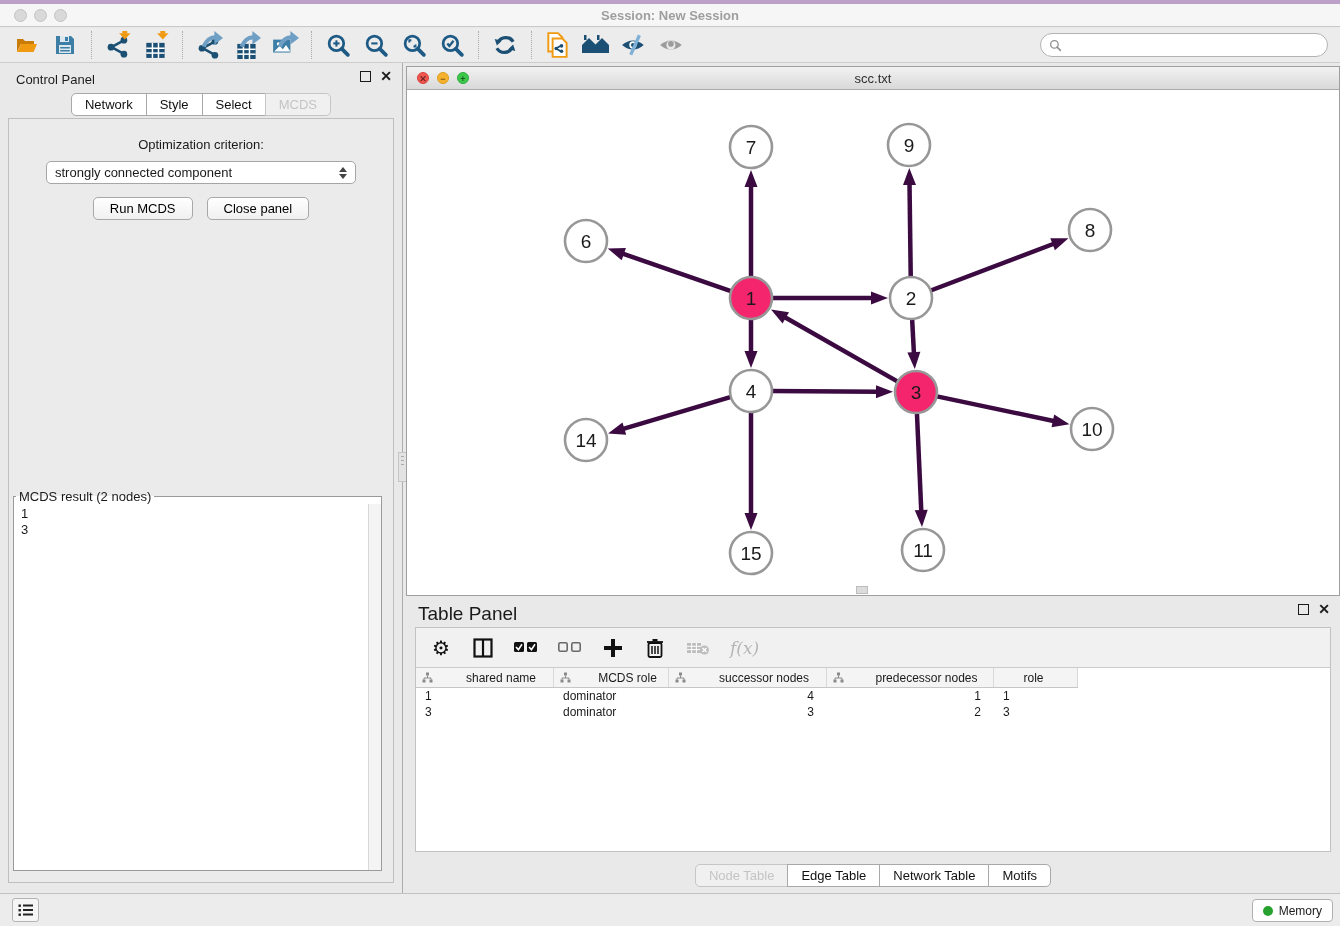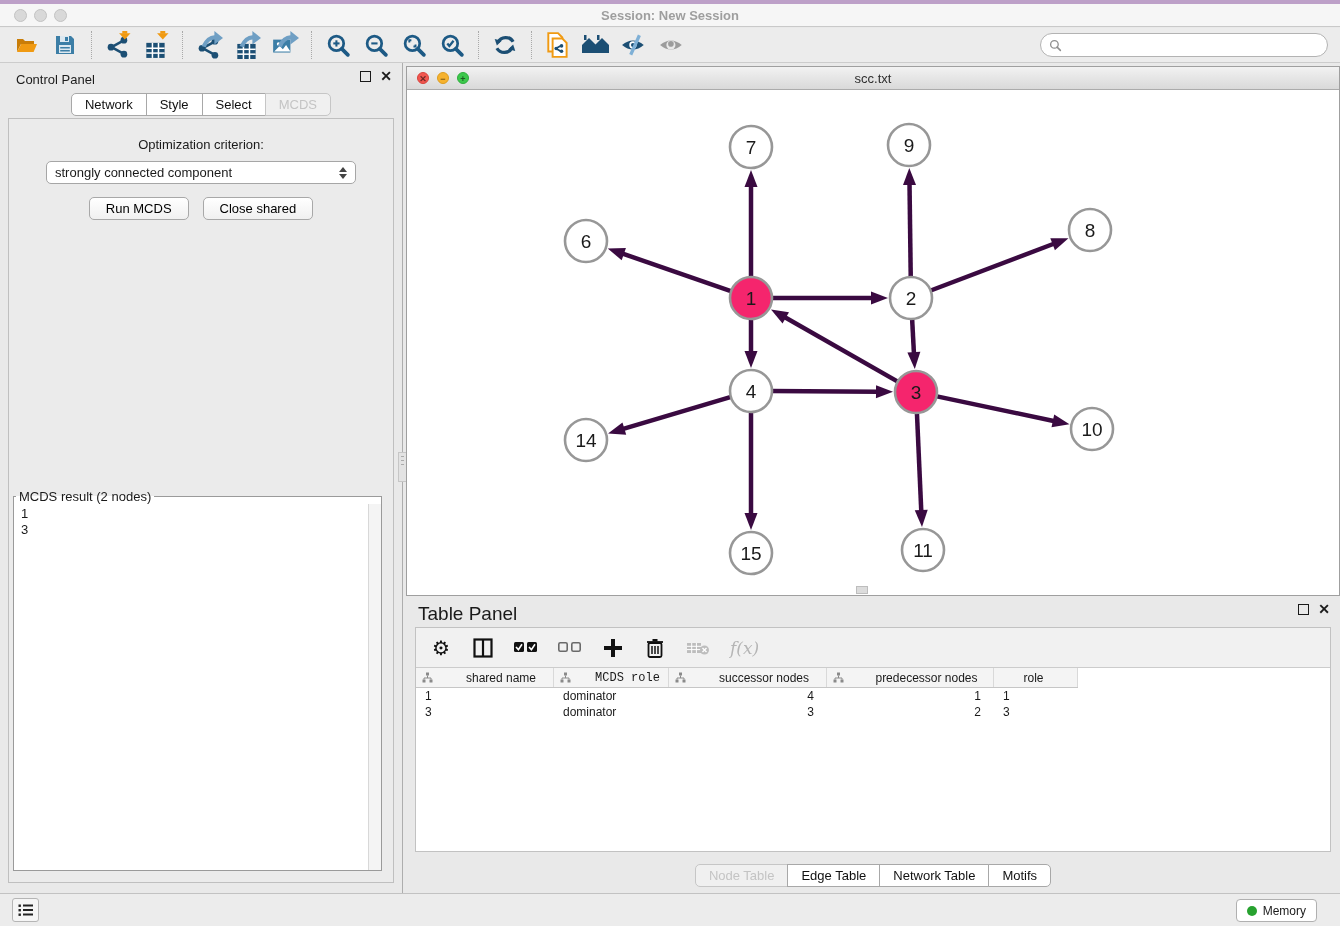--- a/index.html
+++ b/index.html
@@ -99,21 +99,21 @@
   .tbl-row { display:flex; height:16px; font-size:12px; align-items:center; }
   .td { overflow:hidden; white-space:nowrap; }
   .tp-tabs { position:absolute; left:0; right:0; top:268px; display:flex; justify-content:center; }
 
   
   .footer { position:absolute; left:0; bottom:0; width:1340px; height:33px;
     background:#ececec; border-top:1px solid #c2c2c2; }
   .list-btn { position:absolute; left:12px; top:4px; width:27px; height:24px;
     background:#f5f5f5; border:1px solid #b5b5b5; border-radius:3px;
     display:flex; align-items:center; justify-content:center; }
-  .memory-btn { position:absolute; right:23px; top:5px; height:23px; padding:0 10px;
+  .memory-btn { position:absolute; right:7px; top:5px; height:23px; padding:0 10px;
     background:#fff; border:1px solid #b0b0b0; border-radius:4px;
     display:flex; align-items:center; gap:6px; font-size:12px; }
   .memory-dot { width:10px; height:10px; border-radius:50%; background:#27a22f; }
   .hidden-defs { position:absolute; width:0; height:0; overflow:hidden; }
 </style>
 </head>
 <body>
 
 <svg class="hidden-defs" xmlns="http://www.w3.org/2000/svg">
   <defs>
@@ -337,21 +337,21 @@
     <div class="opt-label">Optimization criterion:</div>
     <div class="criterion-select">
       <span>strongly connected component</span>
       <span class="stepper">
           <i class="up"></i>
           <i class="dn"></i>
         </span>
     </div>
     <div class="cp-buttons">
       <button class="aqua-btn">Run MCDS</button>
-      <button class="aqua-btn">Close shared</button>
+      <button class="aqua-btn">Close panel</button>
     </div>
     <fieldset class="mcds-result">
       <legend>MCDS result (2 nodes)</legend>
       <div class="result-list" id="result-list">
           <div>1</div>
           <div>3</div>
         </div>
       <div class="v-scroll"></div>
     </fieldset>
   </div>
@@ -544,21 +544,21 @@
     <div class="tbl-head" id="tbl-head">
         <div class="th" style="width: 138px;">
           <svg width="11" height="11" viewBox="0 0 11 11">
             <rect x="4" y="0.5" width="3" height="3" fill="#8a8a8a"></rect>
             <rect x="0.5" y="7.5" width="3" height="3" fill="#8a8a8a"></rect>
             <rect x="7.5" y="7.5" width="3" height="3" fill="#8a8a8a"></rect>
             <path d="M5.5 3.5 V6 M2 7.5 V6 H9 V7.5" fill="none" stroke="#8a8a8a"></path>
           </svg>
           <span class="lbl">shared name</span>
         </div>
-        <div class="th" style="width: 115px; font-family: Liberation Mono, monospace;">
+        <div class="th" style="width: 115px;">
           <svg width="11" height="11" viewBox="0 0 11 11">
             <rect x="4" y="0.5" width="3" height="3" fill="#8a8a8a"></rect>
             <rect x="0.5" y="7.5" width="3" height="3" fill="#8a8a8a"></rect>
             <rect x="7.5" y="7.5" width="3" height="3" fill="#8a8a8a"></rect>
             <path d="M5.5 3.5 V6 M2 7.5 V6 H9 V7.5" fill="none" stroke="#8a8a8a"></path>
           </svg>
           <span class="lbl">MCDS role</span>
         </div>
         <div class="th" style="width: 158px;">
           <svg width="11" height="11" viewBox="0 0 11 11">

